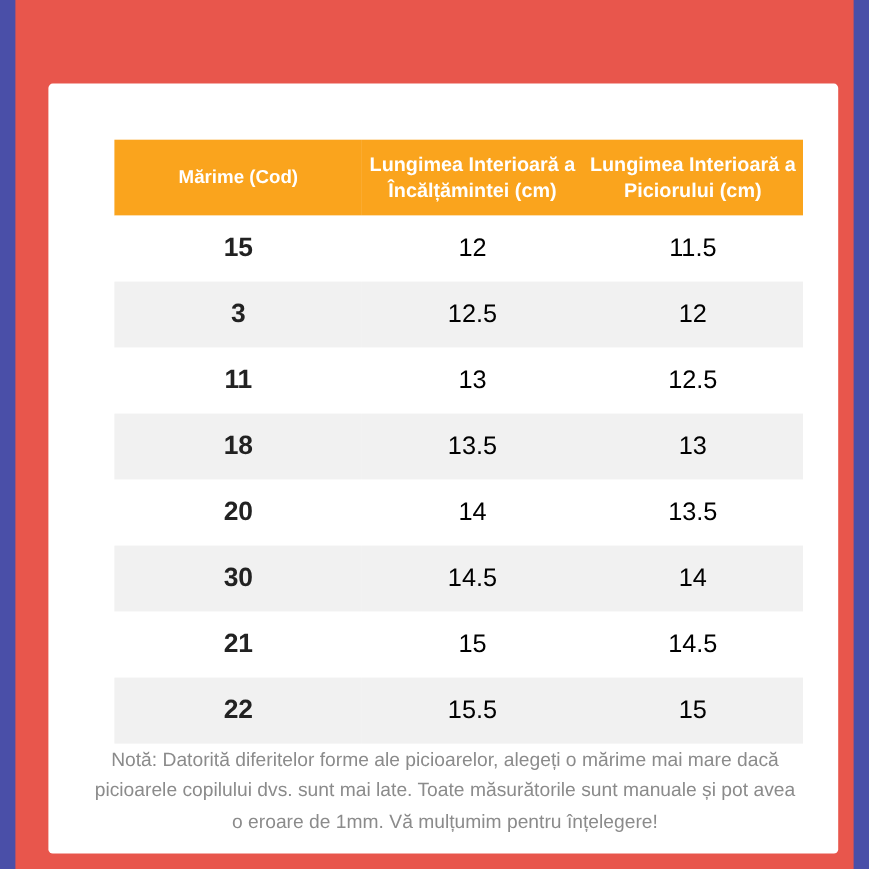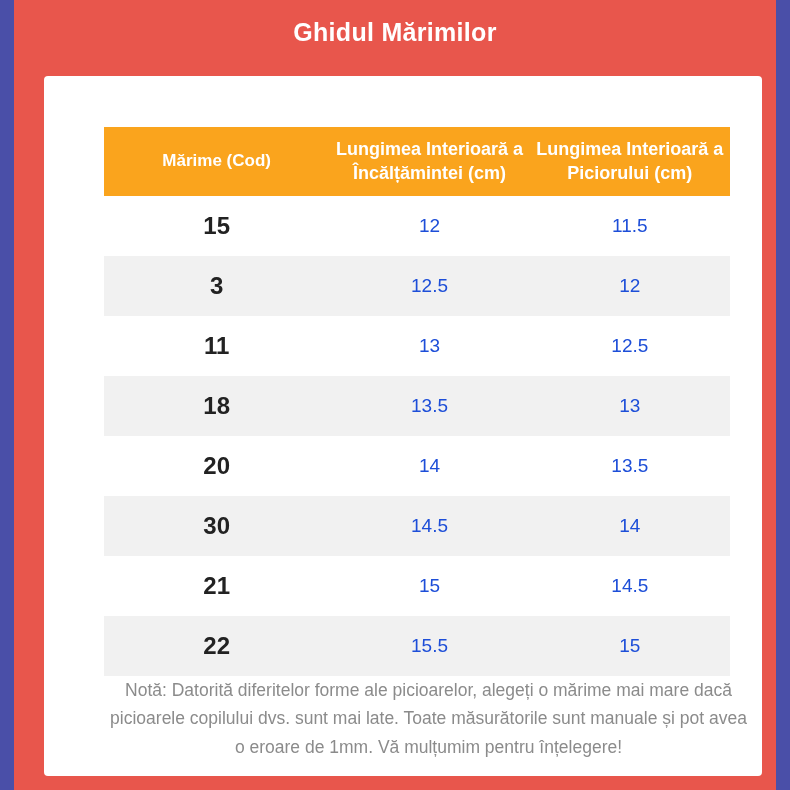--- a/index.html
+++ b/index.html
@@ -58,22 +58,22 @@
     height: 62px;
     box-sizing: border-box;
     vertical-align: middle;
     text-align: center;
   }
   .table th.first {
     font-size: 17px;
   }
   .table td {
     text-align: center;
-    font-size: 19px;
-    color: #1d4ed8;
+    font-size: 23px;
+    color: #000000;
     height: 60px;
     vertical-align: middle;
     padding: 0;
   }
   .table td.code {
     font-weight: bold;
     font-size: 24px;
     color: #222222;
   }
   .table tbody tr:nth-child(even) td {
@@ -84,31 +84,29 @@
   }
   .note {
     position: absolute;
     left: 38px;
     top: 600px;
     width: 645px;
     text-align: center;
     color: #8b8b8b;
     font-size: 17.5px;
     line-height: 1.62;
-    margin-left: 24px;
   }
   .col1 { width: 36%; }
   .col2 { width: 32%; }
   .col3 { width: 32%; }
 </style>
 </head>
 <body>
 
 <div class="frame">
-  <div class="title">Ghidul Mărimilor</div>
 
   <div class="card">
     <table class="table">
       <colgroup>
         <col class="col1">
           <col class="col2">
           <col class="col3">
       </colgroup>
       <thead>
         <tr>

